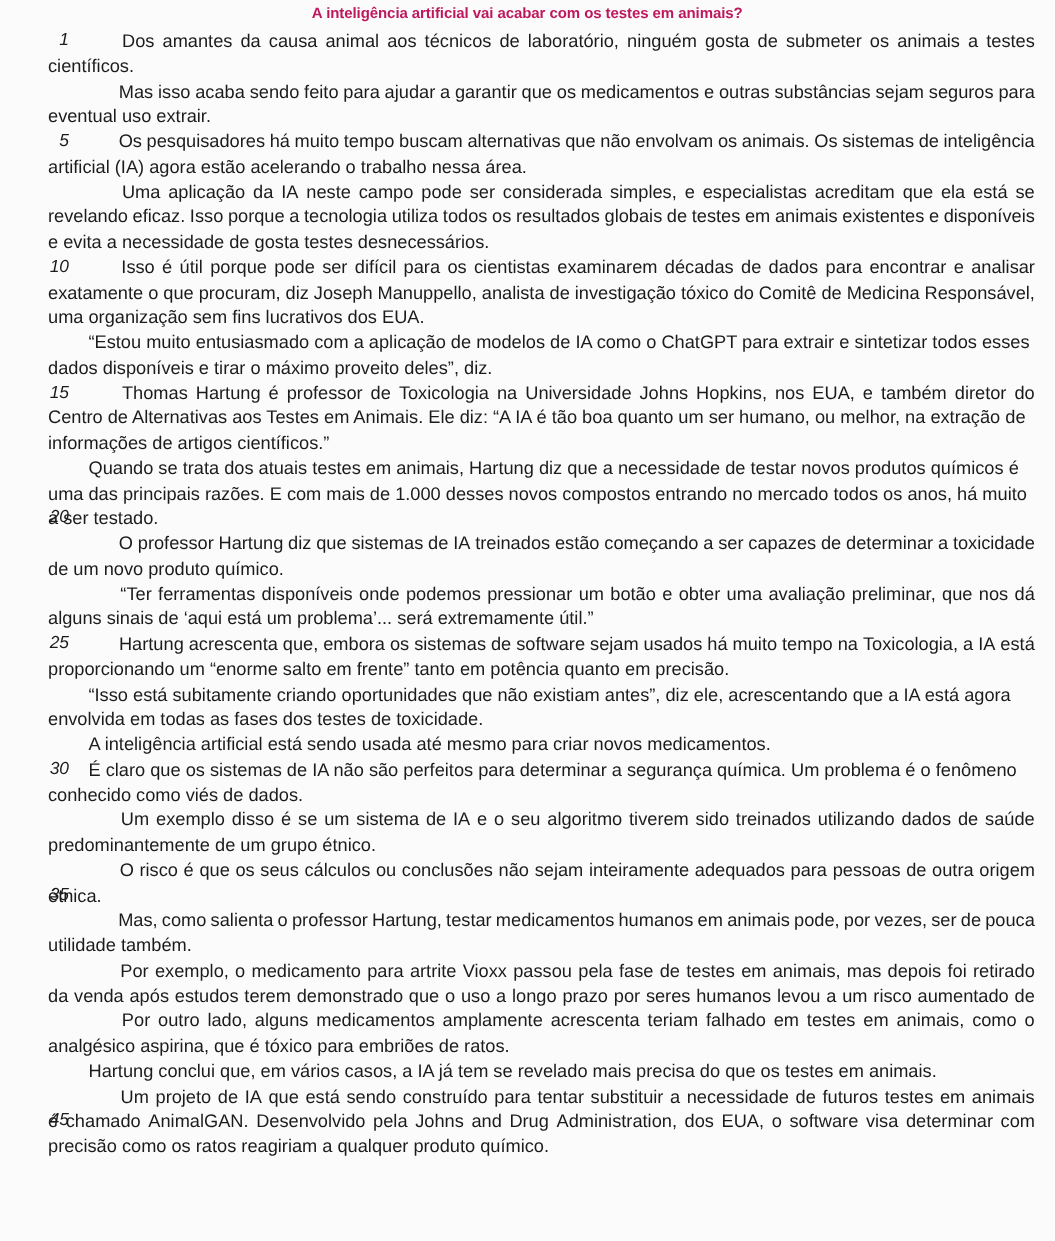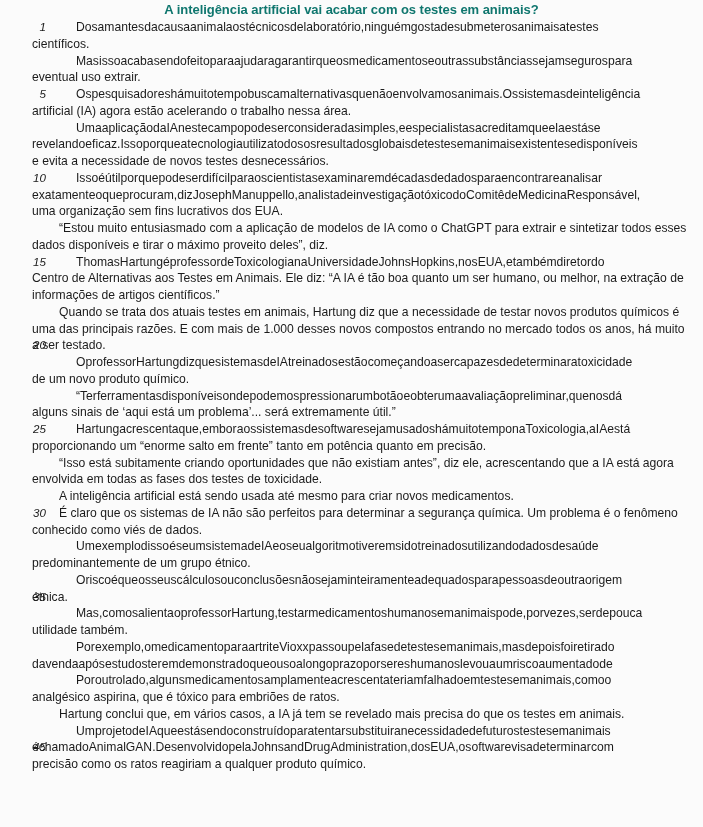--- a/index.html
+++ b/index.html
@@ -18,25 +18,25 @@
   #page {
     position: relative;
     width: 703px;
     height: 827px;
     background: #fbfbfb;
   }
 
   .title {
     text-align: center;
     font-weight: bold;
-    font-size: 13px;
+    font-size: 10px;
     line-height: 16px;
     padding-top: 2px;
     letter-spacing: -0.05px;
-    color: #0f766e;
+    color: #be185d;
   }
 
   .text-body {
     position: relative;
     margin-top: 1px;
   }
 
   
   .ln {
     position: relative;
@@ -61,20 +61,21 @@
     position: absolute;
     left: 32px;
     right: 12px;
     height: 16.75px;
     overflow: hidden;
   }
 
   
   .just {
     display: flex;
+    justify-content: space-between;
     width: 658px;
   }
   .just > span {
     white-space: pre;
   }
   
   .ind {
     display: inline-block;
     width: 44px;
   }
@@ -231,21 +232,21 @@
             <span>animais</span>
             <span>existentes</span>
             <span>e</span>
             <span>disponíveis</span>
           </span>
         </span>
       </div>
       <div class="ln">
         <span class="lineno"></span>
         <span class="ltext">
-          <span class="flush">e evita a necessidade de novos testes desnecessários.</span>
+          <span class="flush">e evita a necessidade de gosta testes desnecessários.</span>
         </span>
       </div>
       <div class="ln">
         <span class="lineno">10</span>
         <span class="ltext">
           <span class="just">
             <span class="ind"></span>
             <span>Isso</span>
             <span>é</span>
             <span>útil</span>

